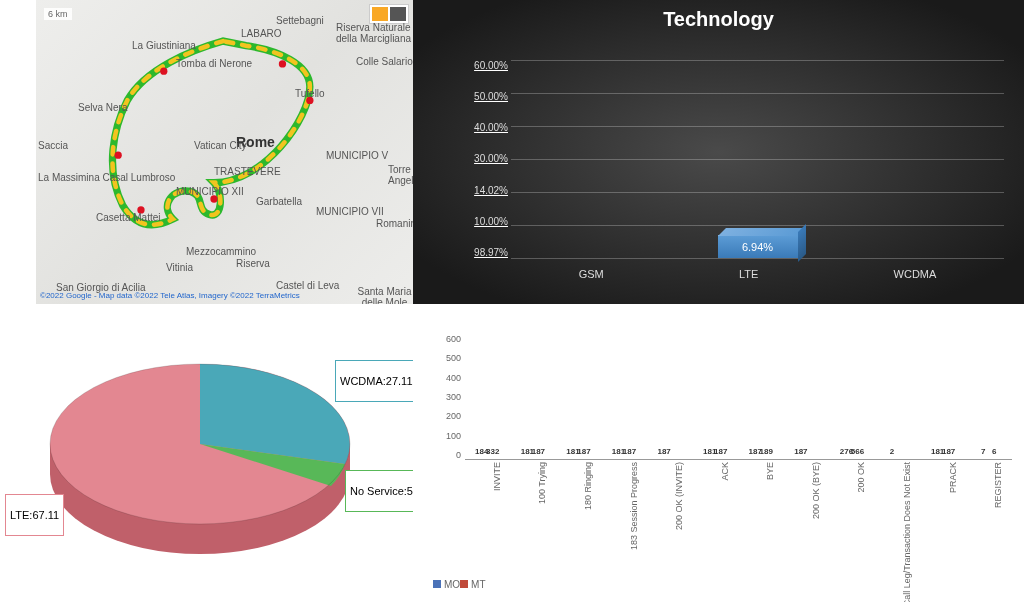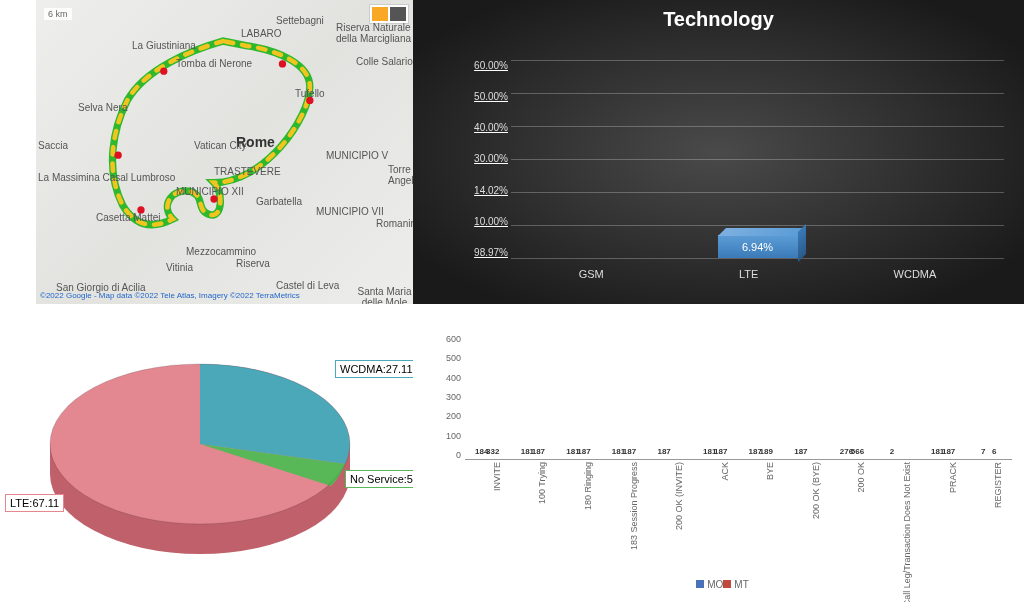--- a/index.html
+++ b/index.html
@@ -33,37 +33,37 @@
   .tech-bar .top3d { position: absolute; top: -8px; left: 4px; right: -4px; height: 8px; background: linear-gradient(90deg, #7db0e0, #5b9bd5); transform: skewX(-45deg); }
   .tech-bar .side3d { position: absolute; top: -8px; right: -8px; bottom: 0; width: 8px; background: linear-gradient(180deg, #3a7ab8, #2a5a88); transform: skewY(-45deg); transform-origin: top; }
   .tech-bar-val { position: absolute; top: 50%; left: 50%; transform: translate(-50%,-50%); font-size: 11px; color: #fff; }
   .tech-axis-x { position: absolute; left: 58px; right: 0; bottom: 0; height: 26px; display: flex; justify-content: space-around; }
   .tech-axis-x span { font-size: 11px; color: #ddd; padding-top: 6px; }
 
   
   .pie-panel { background: #fff; }
   .pie-wrap { position: absolute; left: 35px; top: 20px; width: 330px; height: 260px; }
   .pie-svg { width: 330px; height: 260px; }
-  .pie-label { position: absolute; border: 1px solid #999; background: #fff; font-size: 11px; padding: 2px 4px; white-space: nowrap; }
+  .pie-label { position: absolute; border: 1px solid #999; background: #fff; font-size: 11px; padding: 14px 4px; white-space: nowrap; }
 
   
   .volte-panel { background: #fff; }
   .volte-title { text-align: center; font-size: 14px; font-weight: bold; padding-top: 8px; }
   .volte-chart { position: absolute; left: 20px; right: 12px; top: 30px; bottom: 12px; }
   .volte-axis-y { position: absolute; left: 0; top: 0; bottom: 130px; width: 28px; display: flex; flex-direction: column; justify-content: space-between; }
   .volte-axis-y span { font-size: 9px; color: #666; text-align: right; }
   .volte-plot { position: absolute; left: 32px; right: 0; top: 0; bottom: 130px; border-bottom: 1px solid #999; }
   .volte-group { position: absolute; bottom: 0; display: flex; align-items: flex-end; gap: 1px; }
   .volte-bar { width: 10px; position: relative; }
   .volte-bar.mo { background: #4a72b8; }
   .volte-bar.mt { background: #c04a3a; }
   .volte-val { position: absolute; top: -12px; left: 50%; transform: translateX(-50%); font-size: 8px; font-weight: bold; color: #333; white-space: nowrap; }
   .volte-xlabels { position: absolute; left: 32px; right: 0; top: calc(100% - 128px); height: 110px; }
   .volte-xlabel { position: absolute; top: 0; font-size: 9px; color: #666; transform-origin: top left; transform: rotate(-90deg) translateX(-100%); white-space: nowrap; }
-  .volte-legend { position: absolute; bottom: 0; left: 0; right: 0; display: flex; justify-content: center; font-size: 10px; color: #666; }
+  .volte-legend { position: absolute; bottom: 0; left: 0; right: 0; display: flex; font-size: 10px; color: #666; }
   .volte-legend .sw { display: inline-block; width: 8px; height: 8px; margin-right: 3px; }
   .sw.mo { background: #4a72b8; } .sw.mt { background: #c04a3a; }
 </style>
 </head>
 <body>
 
 <div class="panel map-panel">
   <div class="map-bg"></div>
   <svg class="route-svg" viewBox="0 0 413 304">
 

